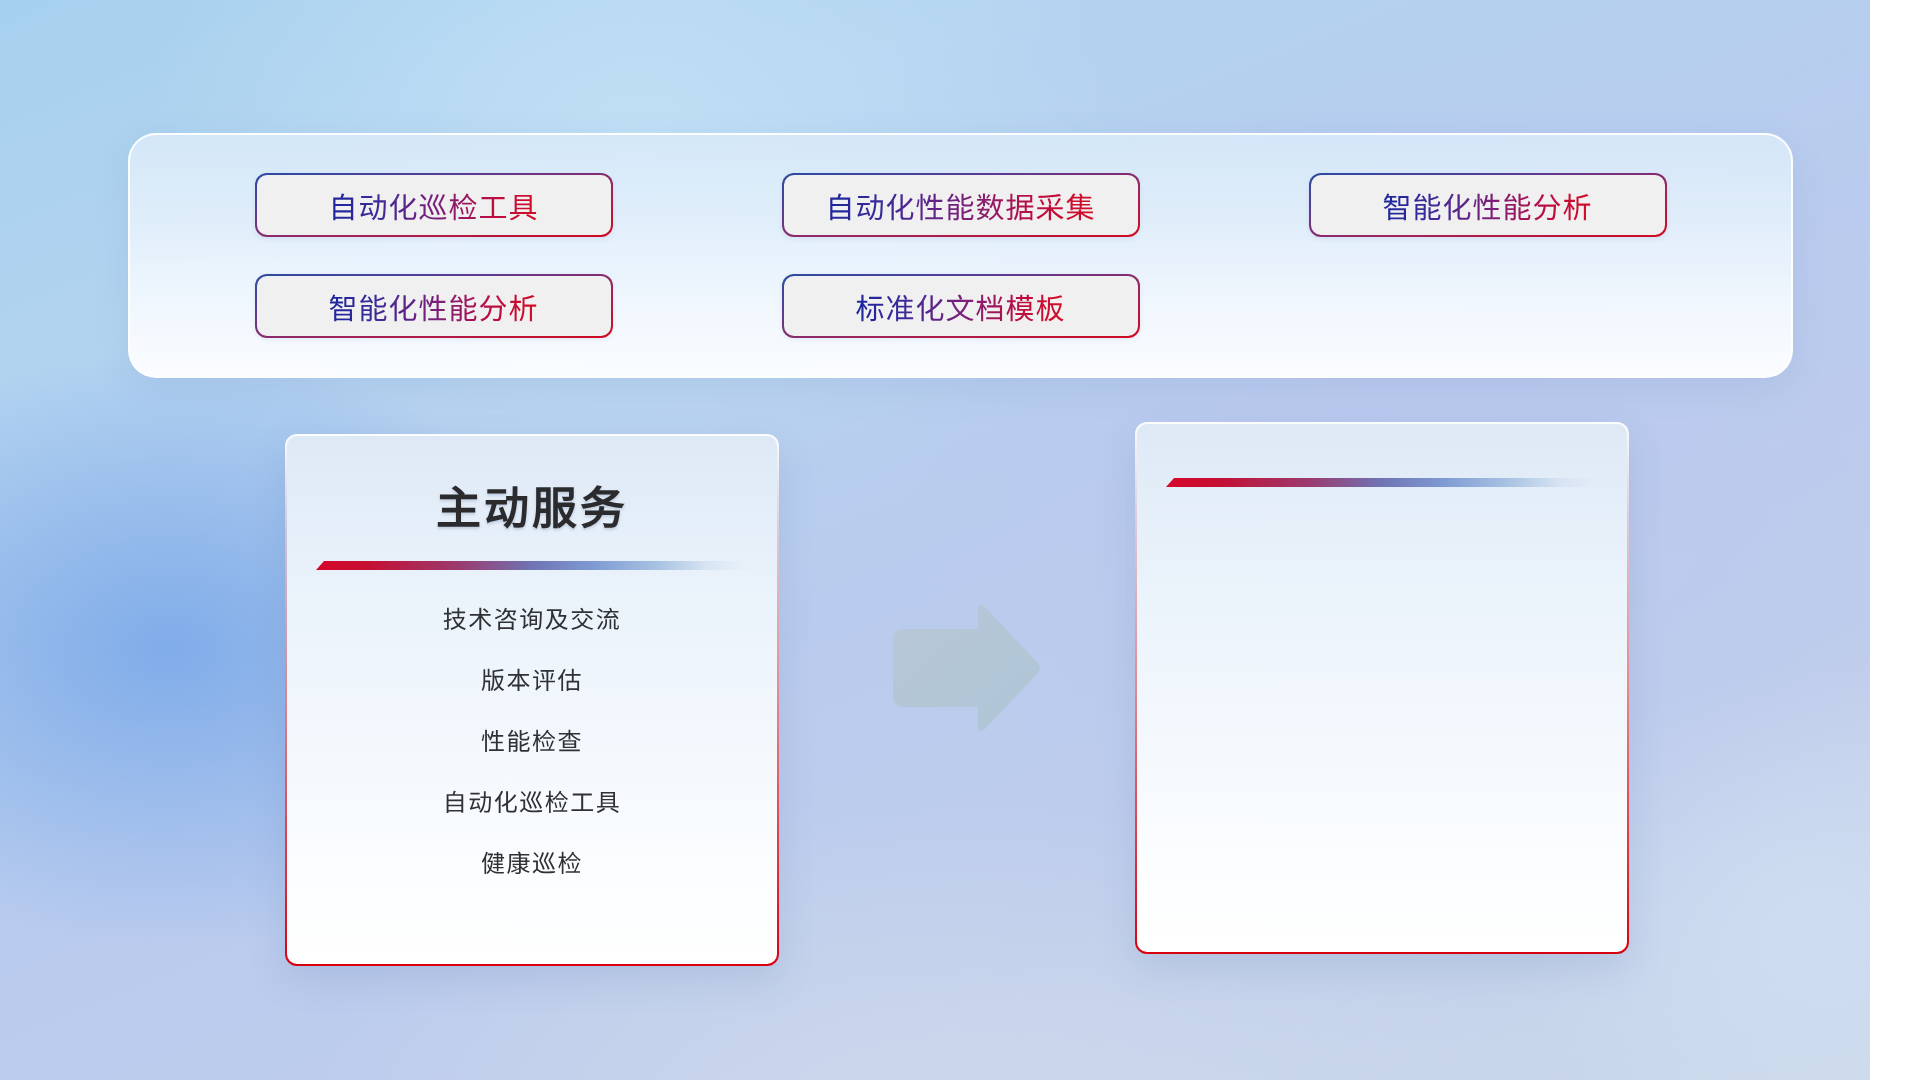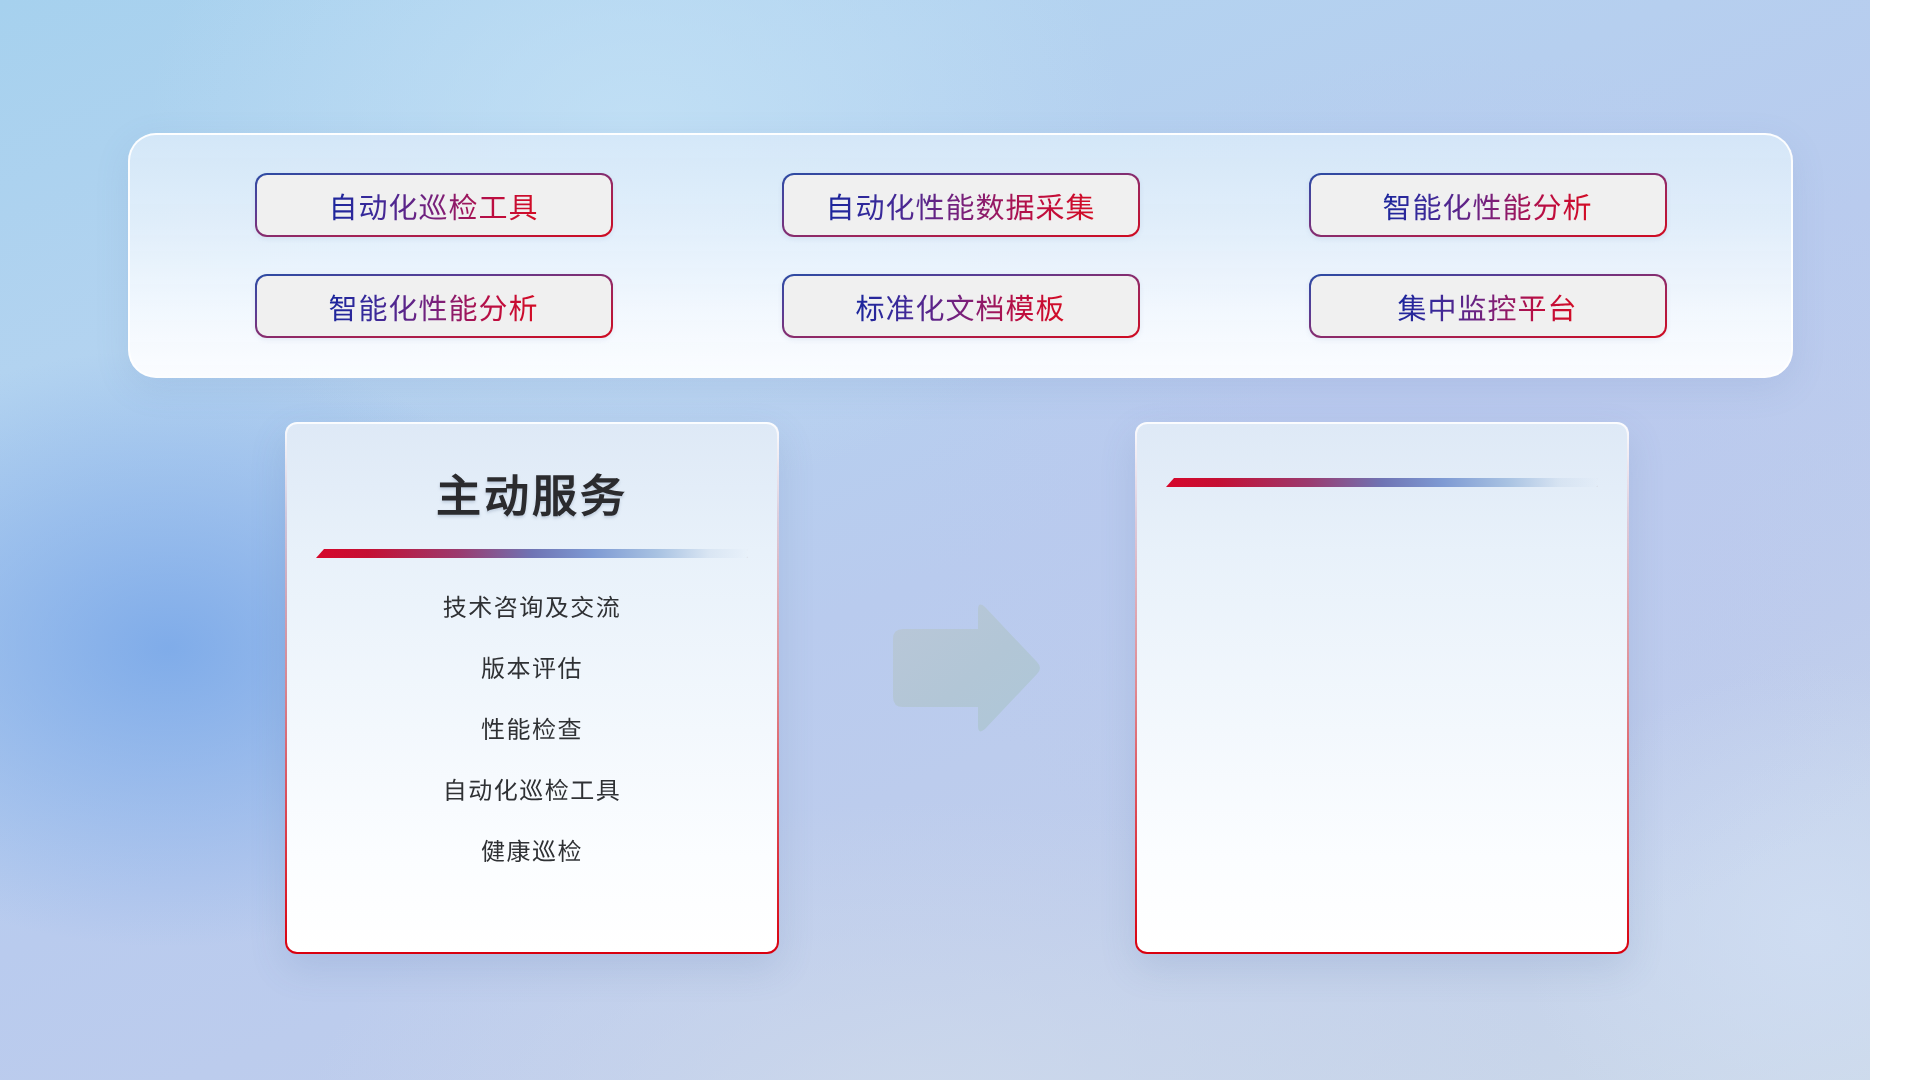--- a/index.html
+++ b/index.html
@@ -79,21 +79,21 @@
     background:
       linear-gradient(180deg,#dee9f6 0%,#e8f1fa 24%,#f3f8fd 58%,#fbfdff 82%,#ffffff 100%) padding-box,
       linear-gradient(180deg,rgba(255,255,255,.95) 0%, rgba(250,205,205,.55) 18%, rgba(233,120,120,.8) 50%, #d9000f 100%) border-box;
     border:2px solid transparent;
     box-shadow:0 14px 36px rgba(78,112,162,.16);
     padding:30px 26px 26px;
     display:flex;
     flex-direction:column;
     align-items:center;
   }
-  #card-active  { left:285px; }
+  #card-active  { left:285px;margin-top:12px; }
   #card-passive { left:1135px; }
 
   .card-title{
     font-size:45px;
     font-weight:bold;
     color:#2b2b2e;
     letter-spacing:3px;
     text-shadow:0 2px 3px rgba(120,140,170,.35);
     margin-top:6px;
   }
@@ -149,23 +149,20 @@
     </div>
     <div class="pill">
       <span class="pill-label">智能化性能分析</span>
     </div>
     <div class="pill">
       <span class="pill-label">智能化性能分析</span>
     </div>
     <div class="pill">
       <span class="pill-label">标准化文档模板</span>
     </div>
-    <div class="pill">
-      <span class="pill-label">集中监控平台</span>
-    </div>
   </section>
 
   <section class="card" id="card-active">
     <h2 class="card-title">主动服务</h2>
     <div class="divider"></div>
     <ul class="card-list">
       <li>技术咨询及交流</li>
       <li>版本评估</li>
       <li>性能检查</li>
       <li>自动化巡检工具</li>

